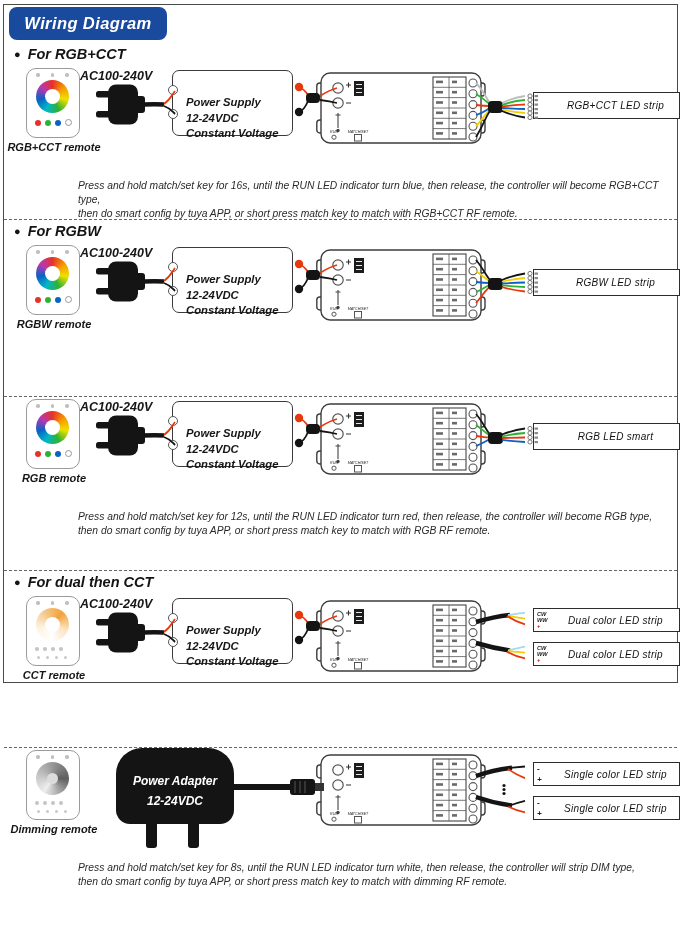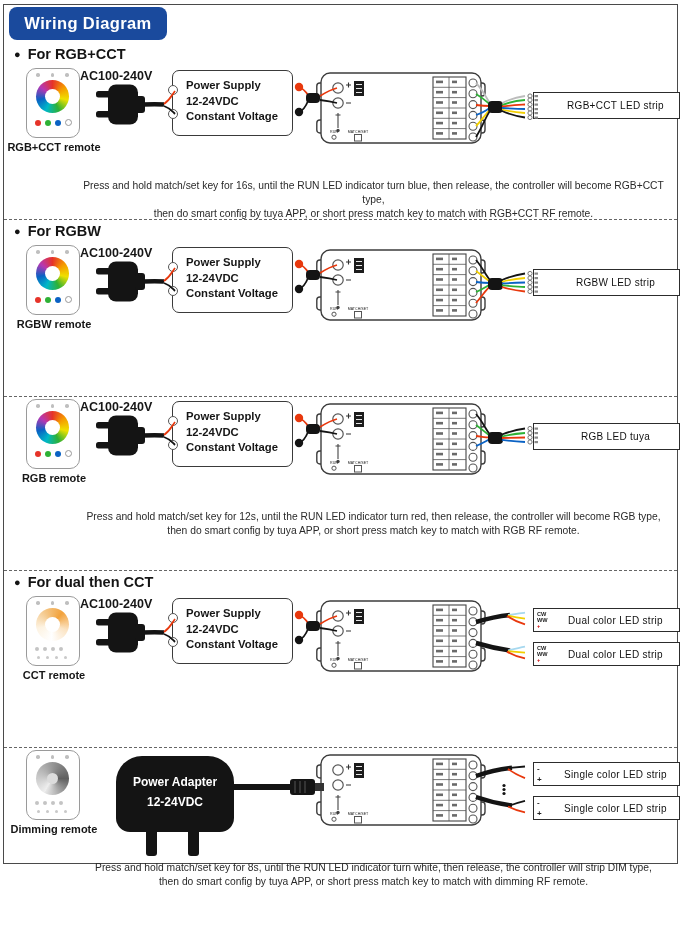--- a/index.html
+++ b/index.html
@@ -1,27 +1,27 @@
 <!DOCTYPE html>
 <html><head>
 <meta charset="utf-8">
 <style>
   html,body{margin:0;padding:0;background:#fff;width:681px;height:927px;overflow:hidden;
             font-family:"Liberation Sans", sans-serif;-webkit-font-smoothing:antialiased;}
-  .page{position:relative;margin:4px 3px 0 3px;border:1.3px solid #4a4a4a;height:860px;box-sizing:border-box;}
+  .page{position:relative;margin:4px 3px 0 3px;border:1.3px solid #4a4a4a;height:679px;box-sizing:border-box;font-style:italic;}
   .badge{position:absolute;top:2px;left:5px;width:158px;height:33px;background:#1a4a9d;
          border-radius:8px;color:#fff;font-size:16.5px;font-weight:bold;display:flex;
          align-items:center;justify-content:center;letter-spacing:.4px;z-index:5;}
   .sections{position:absolute;top:38px;left:0;right:0;}
   .section{position:relative;height:174px;border-bottom:1.2px dashed #666;box-sizing:border-box;}
   .section:last-child{height:190px;border-bottom:none;}
   .heading{margin:3px 0 0 10px;height:20px;font-size:14.5px;font-weight:bold;color:#141414;}
   .bullet{font-size:11px;margin-right:7px;vertical-align:1.5px;}
   .row{position:relative;height:112px;}
-  .caption{margin:1px 8px 0 74px;font-size:10.3px;line-height:1.38;color:#2a2a2a;white-space:pre-line;text-align:center;}
+  .caption{margin:1px 8px 0 74px;font-size:10.3px;line-height:1.38;color:#2a2a2a;white-space:pre-line;}
 
   
   .remote{position:absolute;left:22px;top:2px;width:54px;height:70px;background:#fff;
           border:1.5px solid #9a9a9a;border-radius:10px;box-sizing:border-box;}
   .rtop{position:absolute;top:4px;left:9px;display:flex;gap:11px;}
   .rtop i{width:3.5px;height:3.5px;border-radius:50%;background:#bfbfbf;}
   .ring{position:absolute;top:11px;left:9px;width:33px;height:33px;border-radius:50%;}
   .ring::after{content:"";position:absolute;inset:9px;border-radius:50%;background:#fff;}
   .remote--rgb .ring{background:conic-gradient(#e63329,#f59a00,#efe000,#2eb135,#00b7c8,#0a62c4,#b637b3,#e63329);}
   .remote--cct .ring{background:conic-gradient(from 40deg,#f2a23c,#fbe4c4,#ffffff,#fdf3e2,#f4c88a,#f2a23c);}
@@ -37,27 +37,27 @@
   .rdots2{position:absolute;left:10px;top:59px;display:none;gap:6px;}
   .remote--cct .rdots2,.remote--dim .rdots2{display:flex;}
   .rdots2 i{width:3px;height:3px;border-radius:50%;background:#c9c9c9;}
   .rlabel{position:absolute;left:-8px;top:75px;width:116px;text-align:center;
           font-size:11px;font-weight:bold;color:#161616;}
 
   .aclabel{position:absolute;left:76px;top:3px;font-size:12.5px;font-weight:bold;color:#161616;}
   .plug{position:absolute;left:92px;top:16px;}
 
   .psu{position:absolute;left:168px;top:4px;width:121px;height:66px;border:1.6px solid #3a3a3a;
-       border-radius:7px;background:#fff;box-sizing:border-box;padding:7px 0 0 13px;z-index:2;}
+       border-radius:7px;background:#fff;box-sizing:border-box;padding:24px 0 0 13px;z-index:2;}
   .psu div{font-size:11.3px;font-weight:bold;color:#161616;line-height:15.5px;}
   .term{position:absolute;left:-5px;width:8px;height:8px;border:1.5px solid #555;border-radius:50%;background:#fff;}
   .t1{top:14px;}.t2{top:38px;}
 
-  .adapter{position:absolute;left:112px;top:8px;width:118px;height:76px;background:#141414;
-           border-radius:26px 26px 14px 14px;z-index:2;text-align:center;padding-top:16px;box-sizing:border-box;}
+  .adapter{position:absolute;left:112px;top:0px;width:118px;height:76px;background:#141414;
+           border-radius:26px 26px 14px 14px;z-index:2;text-align:center;padding-top:23px;box-sizing:border-box;}
   .adapter div{color:#fff;font-size:12px;font-weight:bold;line-height:20px;}
   .prong{position:absolute;top:74px;width:11px;height:26px;background:#141414;border-radius:0 0 3px 3px;}
   .p1{left:30px;}.p2{left:72px;}
 
   .ctrl{position:absolute;left:312px;top:6px;z-index:2;}
 
   .strip{position:absolute;left:529px;background:#fff;border:1.5px solid #2c2c2c;box-sizing:border-box;z-index:1;
          display:flex;align-items:center;justify-content:center;}
   .strip .slabel{font-size:10px;color:#111;letter-spacing:.3px;padding-left:18px;white-space:nowrap;}
   .strip-one{top:26px;width:147px;height:27px;}
@@ -318,21 +318,21 @@
           <i class="term t1"></i>
           <i class="term t2"></i>
           <div>Power Supply</div>
           <div>12-24VDC</div>
           <div>Constant Voltage</div>
         </div>
         <svg class="ctrl" width="170" height="72">
             <use href="#ctrlsym"></use>
           </svg>
         <div class="strip strip-one">
-            <span class="slabel">RGB LED tuya</span>
+            <span class="slabel">RGB LED smart</span>
           </div>
         <svg class="overlay" width="681" height="112">
           <path class="w" d="M160,38 C166,34 168,29 171,25" stroke="#e8380d"></path>
           <path class="w k" d="M160,40 C166,42 168,45 171,48"></path>
           <circle cx="295" cy="21" r="4.2" fill="#e8380d"></circle>
           <circle cx="295" cy="46" r="4.2" fill="#141414"></circle>
           <path class="w" d="M295,21 C300,23 302,26 304,29" stroke="#e8380d"></path>
           <path class="w k" d="M295,46 C300,44 302,40 304,35"></path>
           <rect x="302" y="27" width="14" height="10" rx="4" fill="#141414"></rect>
           <path class="w" d="M316,30 C324,25 329,23 333,22" stroke="#e8380d"></path>

